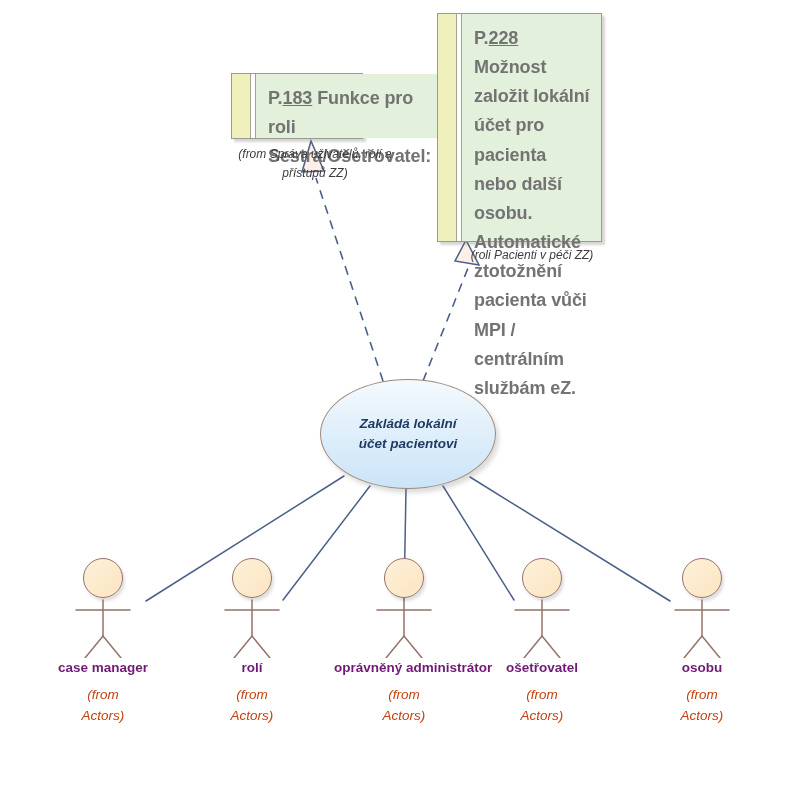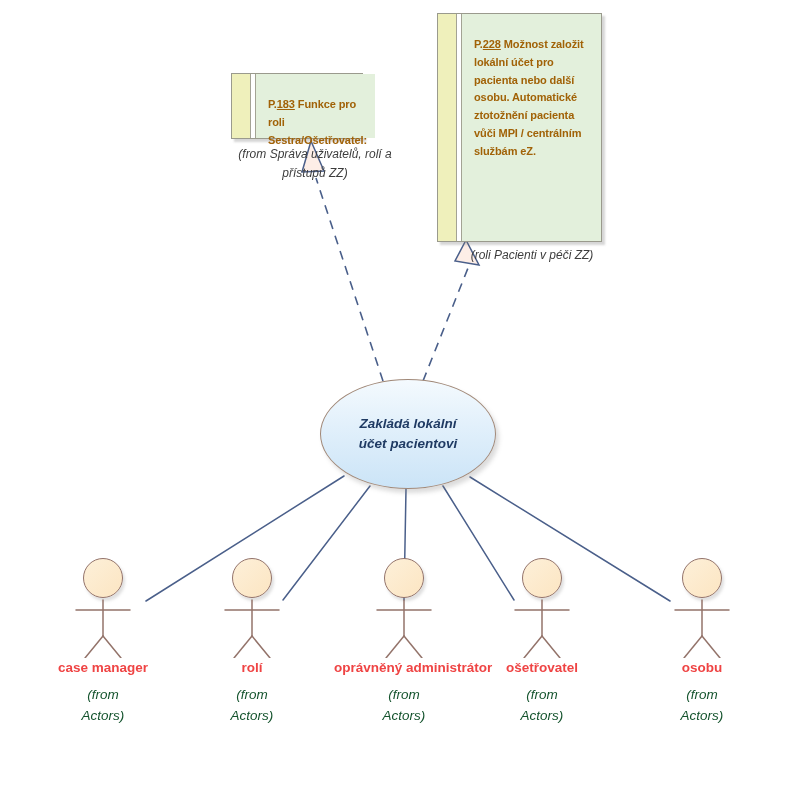--- a/index.html
+++ b/index.html
@@ -43,23 +43,23 @@
   }
   .note-gap {
     width: 4px;
     background: #ffffff;
     border-right: 1px solid #a3a394;
     flex: 0 0 auto;
   }
   .note-body {
     flex: 1 1 auto;
     background: #e3f0dc;
-    padding: 22px 8px 8px 12px;
-    color: #a16207;
-    font-size: 11px;
+    padding: 10px 8px 8px 12px;
+    color: #737373;
+    font-size: 18px;
     font-weight: bold;
     line-height: 1.62;
     letter-spacing: -0.1px;
   }
   .note-body .ref {
     text-decoration: none;
   }
   .note-body .ref u {
     text-decoration: underline;
   }
@@ -116,28 +116,28 @@
     height: 40px;
     border-radius: 50%;
     border: 1.4px solid #93736a;
     background: linear-gradient(135deg, #fdf0d9 0%, #fce5c2 100%);
     box-shadow: 2px 3px 3px rgba(140,140,140,0.28);
     box-sizing: border-box;
   }
   .actor-name {
     font-size: 13.5px;
     font-weight: bold;
-    color: #ef4444;
+    color: #701a75;
     white-space: nowrap;
     margin-top: 2px;
   }
   .actor-from {
     font-size: 13.5px;
     font-style: italic;
-    color: #14532d;
+    color: #c2410c;
     line-height: 1.55;
     margin-top: 10px;
     white-space: pre-line;
   }
 </style>
 </head>
 <body>
 
 <div id="canvas">
 

